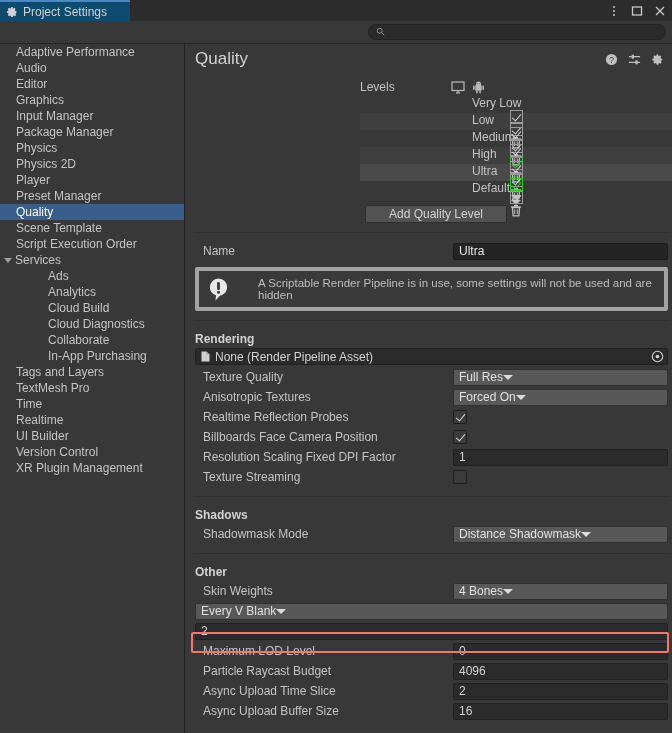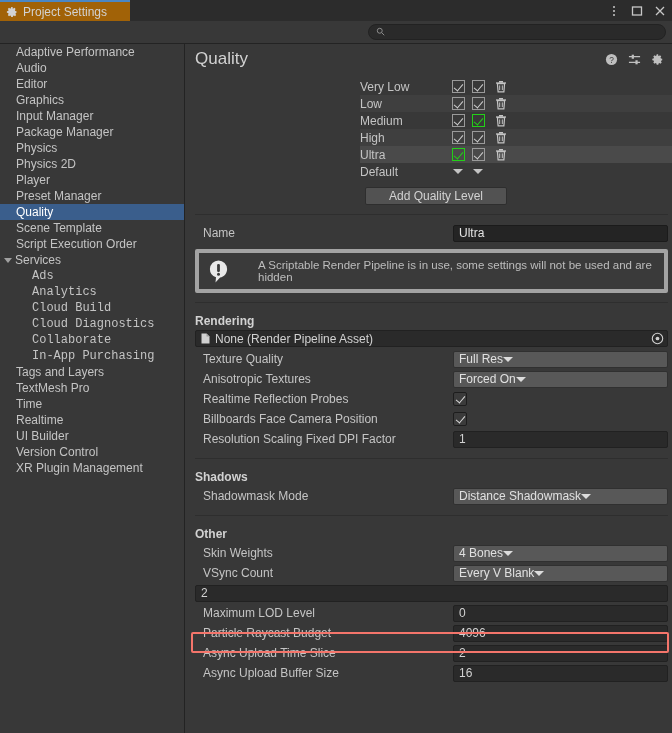--- a/index.html
+++ b/index.html
@@ -11,21 +11,21 @@
     color: #c4c4c4;
     overflow: hidden;
   }
   
   .titlebar {
     position: absolute; left: 0; top: 0; width: 672px; height: 21px;
     background: #2c2c2c;
   }
   .tab {
     position: absolute; left: 0; top: 0; width: 130px; height: 21px;
-    background: #a16207;
+    background: #0c4a6e;
     border-top: 2px solid #4b87c4;
     display: flex; align-items: center; padding-left: 6px; gap: 5px;
   }
   .tab-label { font-size: 12px; color: #d2d2d2; }
   .gear-glyph { width: 12px; height: 12px; display:block; }
   .win-controls {
     position: absolute; right: 6px; top: 0; height: 21px;
     display: flex; align-items: center; gap: 11px;
   }
   .win-btn { width: 12px; height: 12px; display: block; cursor: pointer; }
@@ -49,21 +49,21 @@
   .sidebar {
     position: absolute; left: 0; top: 43px; width: 184px; height: 690px;
     background: #383838; border-top: 1px solid #232323;
     overflow: hidden;
   }
   .side-item {
     height: 16px; display: flex; align-items: center;
     padding-left: 16px; font-size: 12px; color: #c4c4c4;
     cursor: pointer; white-space: nowrap;
   }
-  .side-item.indent { padding-left: 32px; font-family: Liberation Mono, monospace; }
+  .side-item.indent { padding-left: 48px; }
   .side-item.selected { background: #3a5e8c; color: #ffffff; }
   .side-item.has-arrow { padding-left: 4px; }
   .tri {
     width: 0; height: 0; margin-right: 3px;
     border-left: 4px solid transparent; border-right: 4px solid transparent;
     border-top: 5px solid #a0a0a0;
   }
   
   .main {
     position: absolute; left: 184px; top: 43px; width: 488px; height: 690px;
@@ -79,21 +79,21 @@
     position: absolute; right: 8px; top: 0; height: 30px;
     display: flex; align-items: center; gap: 10px;
   }
   .hicon { width: 13px; height: 13px; cursor: pointer; display:block; }
   
   .levels-wrap { position: relative; padding-left: 175px; padding-top: 4px; }
   .lv-header { display: flex; align-items: center; height: 18px; }
   .lv-name { width: 88px; font-size: 12px; color: #c4c4c4; }
   .lv-col { width: 20px; display: flex; justify-content: center; align-items: center; }
   .lv-del { width: 26px; display: flex; justify-content: center; align-items: center; }
-  .lv-row { display: flex; align-items: center; height: 17px; }
+  .lv-row { display: flex; align-items: center; height: 17px; flex-direction: column; }
   .lv-row.odd { background: #3f3f3f; }
   .lv-row.sel { background: #4a4a4a; }
   .cbox {
     width: 13px; height: 13px; border: 1px solid #9a9a9a;
     background: transparent; position: relative; cursor: pointer;
   }
   .cbox::after {
     content: ""; position: absolute; left: 3px; top: 1px;
     width: 4px; height: 8px; border: solid #cfcfcf;
     border-width: 0 1.6px 1.6px 0; transform: rotate(40deg);
@@ -330,20 +330,42 @@
       <span>
         <svg class="hicon" viewBox="0 0 16 16">
             <path fill="#bfbfbf" d="M8 5.4A2.6 2.6 0 1 0 8 10.6 2.6 2.6 0 0 0 8 5.4zm0 4a1.4 1.4 0 1 1 0-2.8 1.4 1.4 0 0 1 0 2.8z"></path>
             <path fill="#bfbfbf" d="M13.8 9V7l-1.6-.3c-.1-.4-.3-.8-.5-1.1l.9-1.3-1.5-1.5-1.3.9c-.3-.2-.7-.4-1.1-.5L8.9 1.6H7L6.7 3.2c-.4.1-.8.3-1.1.5l-1.3-.9-1.5 1.5.9 1.3c-.2.3-.4.7-.5 1.1L1.6 7v2l1.6.3c.1.4.3.8.5 1.1l-.9 1.3 1.5 1.5 1.3-.9c.3.2.7.4 1.1.5l.3 1.6h2l.3-1.6c.4-.1.8-.3 1.1-.5l1.3.9 1.5-1.5-.9-1.3c.2-.3.4-.7.5-1.1L13.8 9z"></path>
           </svg>
       </span>
     </div>
   </div>
 
   <div class="levels-wrap">
+    <div class="lv-header">
+      <span class="lv-name">Levels</span>
+      <span class="lv-col">
+        <svg width="14" height="13" viewBox="0 0 14 13">
+            <rect x="1" y="1" width="12" height="8.5" fill="none" stroke="#b9b9b9" stroke-width="1.2"></rect>
+            <path d="M5 11.8h4M7 9.6v2.2" stroke="#b9b9b9" stroke-width="1.2"></path>
+          </svg>
+      </span>
+      <span class="lv-col">
+        <svg width="13" height="13" viewBox="0 0 13 13">
+            <path fill="#b9b9b9" d="M3.3 4.4h6.4v5.3H3.3z"></path>
+            <circle cx="6.5" cy="3.2" r="2.6" fill="#b9b9b9"></circle>
+            <rect x="1" y="4.6" width="1.6" height="4.4" rx=".8" fill="#b9b9b9"></rect>
+            <rect x="10.4" y="4.6" width="1.6" height="4.4" rx=".8" fill="#b9b9b9"></rect>
+            <rect x="4.2" y="9.3" width="1.5" height="3.2" rx=".7" fill="#b9b9b9"></rect>
+            <rect x="7.3" y="9.3" width="1.5" height="3.2" rx=".7" fill="#b9b9b9"></rect>
+            <circle cx="5.2" cy="2.8" r=".5" fill="#383838"></circle>
+            <circle cx="7.8" cy="2.8" r=".5" fill="#383838"></circle>
+          </svg>
+      </span>
+      <span class="lv-del"></span>
+    </div>
     <div id="levels-rows">
         <div class="lv-row">
           <span class="lv-name">Very Low</span>
           <span class="lv-col">
             <span class="cbox"></span>
           </span>
           <span class="lv-col">
             <span class="cbox"></span>
           </span>
           <span class="lv-del">
@@ -500,20 +522,26 @@
         <div class="row">
           <span class="lbl">Billboards Face Camera Position</span>
           <span class="cbox-wrap">
             <span class="cb-field on"></span>
           </span>
         </div>
         <div class="row">
           <span class="lbl">Resolution Scaling Fixed DPI Factor</span>
           <span class="field">1</span>
         </div>
+        <div class="row">
+          <span class="lbl">Texture Streaming</span>
+          <span class="cbox-wrap">
+            <span class="cb-field"></span>
+          </span>
+        </div>
       </div>
 
     <div class="divider"></div>
     <div class="section-title">Shadows</div>
     <div id="shadows-rows">
         <div class="row">
           <span class="lbl">Shadowmask Mode</span>
           <span class="popup">
             <span>Distance Shadowmask</span>
             <span class="dd-tri"></span>
@@ -525,21 +553,20 @@
     <div class="section-title">Other</div>
     <div id="other-rows">
         <div class="row">
           <span class="lbl">Skin Weights</span>
           <span class="popup">
             <span>4 Bones</span>
             <span class="dd-tri"></span>
           </span>
         </div>
         <div class="row">
-          <span class="lbl">VSync Count</span>
           <span class="popup">
             <span>Every V Blank</span>
             <span class="dd-tri"></span>
           </span>
         </div>
         <div class="row">
           <span class="field">2</span>
         </div>
         <div class="row">
           <span class="lbl">Maximum LOD Level</span>

